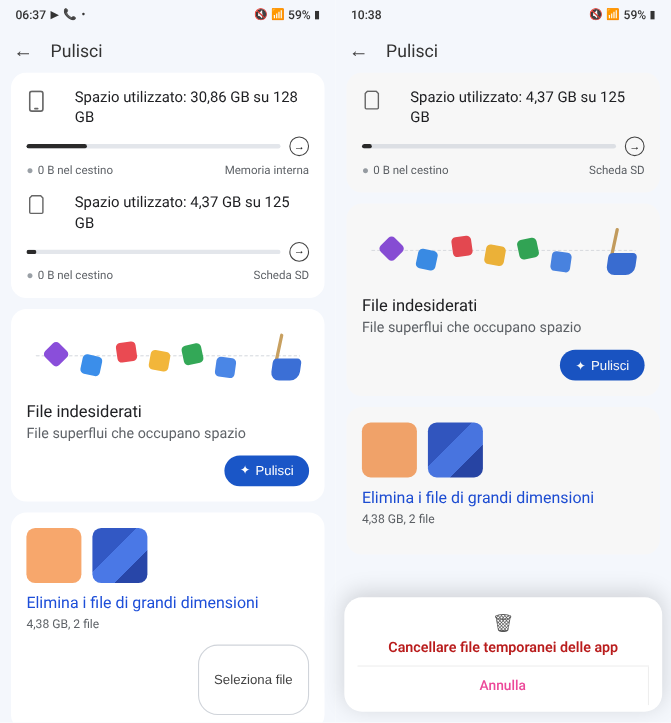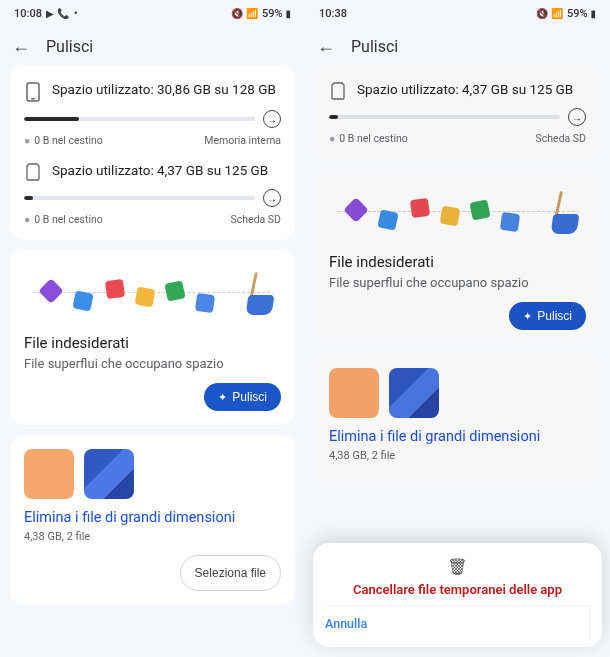--- a/index.html
+++ b/index.html
@@ -52,21 +52,21 @@
   .card {
     background: #fff;
     border-radius: 14px;
     padding: 14px;
   }
   .storage-block { margin-bottom: 14px; }
   .storage-block:last-child { margin-bottom: 0; }
   .storage-head {
     display: flex;
     align-items: flex-start;
-    gap: 10px;
+    gap: 26px;
   }
   .device-icon {
     width: 18px;
     display: flex;
     justify-content: center;
     color: #666;
     margin-top: 2px;
   }
   .storage-title {
     font-size: 13.5px;
@@ -192,21 +192,21 @@
   .large-sub {
     font-size: 11px;
     color: #5f6368;
     margin-bottom: 12px;
   }
   .outline-btn {
     border: 1px solid #d0d4da;
     background: #fff;
     color: #444;
     border-radius: 18px;
-    padding: 10px 14px;
+    padding: 24px 14px;
     font-size: 12px;
     cursor: pointer;
   }
   .outline-row { display: flex; justify-content: flex-end; }
   
   .dimmed .card { filter: brightness(0.97); }
   .dialog {
     position: absolute;
     left: 8px; right: 8px; bottom: 10px;
     background: #fff;
@@ -217,34 +217,35 @@
   .dialog-icon { text-align: center; font-size: 16px; color: #555; margin-bottom: 6px; }
   .dialog-title { text-align: center; font-size: 13px; font-weight: 600; color: #b91c1c; margin-bottom: 8px; }
   .dialog-body { font-size: 11px; color: #5f6368; line-height: 1.4; margin-bottom: 12px; }
   .dialog-actions {
     display: flex;
     border-top: 1px solid #eee;
   }
   .dialog-btn {
     flex: 1;
     padding: 10px 0;
+    text-align: center;
     font-size: 12.5px;
     font-weight: 500;
-    color: #3b82f6;
+    color: #ec4899;
     cursor: pointer;
   }
   .dialog-sep { width: 1px; background: #eee; }
 </style>
 </head>
 <body>
 
 <div class="screen">
   <div class="status-bar">
     <div class="status-left">
-      <span>10:08</span>
+      <span>06:37</span>
       <span class="status-icon">▶</span>
       <span class="status-icon">📞</span>
       <span class="status-icon">•</span>
     </div>
     <div class="status-right">
       <span class="status-icon">🔇</span>
       <span class="status-icon">📶</span>
       <span>59%</span>
       <span class="status-icon">▮</span>
     </div>

